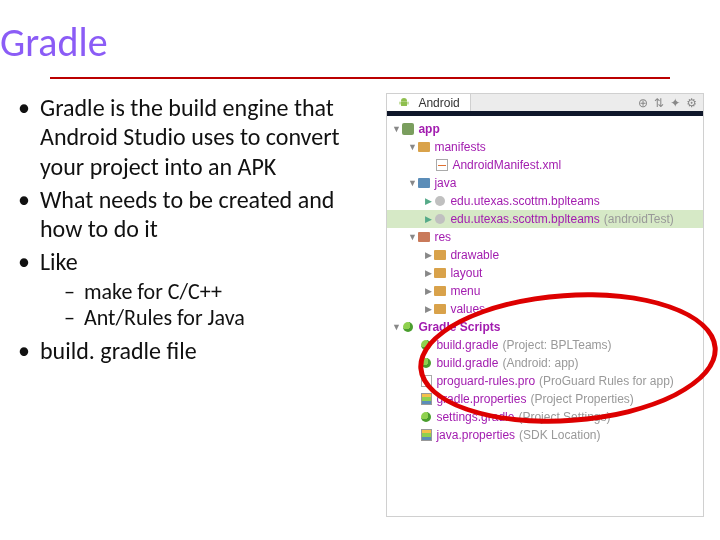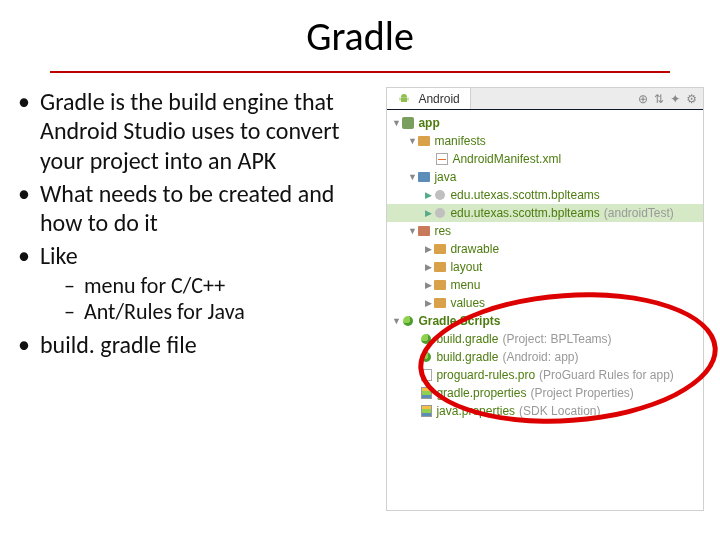--- a/index.html
+++ b/index.html
@@ -1,38 +1,38 @@
 <!DOCTYPE html>
 <html><head>
 <meta charset="utf-8">
 <style>
   * { box-sizing: border-box; margin: 0; padding: 0; }
   body { width: 720px; height: 540px; background: #fff; font-family: Calibri, Arial, sans-serif; position: relative; overflow: hidden; }
-  .title { font-size: 40px; color: #000000; text-align: center; padding-top: 12px; padding-bottom: 10px; }
+  .title { font-size: 40px; color: #8b5cf6; text-align: left; padding-top: 18px; padding-bottom: 10px; }
   .title-underline { border-bottom: 2px solid #b00; width: 620px; margin: 0 auto 14px auto; }
   .content { display: flex; gap: 24px; padding: 0 16px; }
   .bullets { width: 360px; font-size: 24px; color: #111; line-height: 1.22; }
   .bullets ul { list-style: none; }
   .bullets > ul > li { position: relative; padding-left: 24px; margin-bottom: 4px; }
   .bullets > ul > li::before { content: "•"; position: absolute; left: 2px; top: 0; font-size: 24px; }
   .sub { margin-top: 2px; }
   .sub li { padding-left: 44px; position: relative; font-size: 22px; }
   .sub li::before { content: "–"; position: absolute; left: 24px; }
   
   .ide { width: 330px; background: #f4f4f4; border: 1px solid #d0d0d0; font-family: 'Segoe UI', Arial, sans-serif; font-size: 12px; color: #333; position: relative; }
-  .ide-tabbar { display: flex; align-items: center; height: 22px; background: #ececec; border-bottom: 1px solid #0f172a; }
+  .ide-tabbar { display: flex; align-items: center; height: 22px; background: #ececec; border-bottom: 5px solid #0f172a; }
   .ide-tab { padding: 2px 10px; background: #fff; border-right: 1px solid #d0d0d0; display: flex; align-items: center; gap: 4px; height: 100%; }
   .ide-tabbar-right { margin-left: auto; display: flex; gap: 6px; padding-right: 6px; color: #888; font-size: 12px; }
   .tree { background: #fff; padding: 4px 0; min-height: 400px; }
   .node { display: flex; align-items: center; height: 18px; padding-right: 6px; white-space: nowrap; }
   .node.selected { background: #d6e9c6; }
   .arrow { width: 10px; text-align: center; color: #888; font-size: 9px; display: inline-block; }
   .ind { display: inline-block; }
   .icon { width: 14px; height: 14px; display: inline-flex; align-items: center; justify-content: center; margin-right: 3px; }
-  .node-label { color: #4d7c0f; }
+  .node-label { color: #a21caf; }
   .node-suffix { color: #999; margin-left: 4px; }
   .bold { font-weight: 600; }
   
   .ic-folder { background: #d9a24a; width: 12px; height: 10px; border-radius: 1px; }
   .ic-folder-blue { background: #5b8db8; width: 12px; height: 10px; border-radius: 1px; }
   .ic-folder-red { background: #c97a5a; width: 12px; height: 10px; border-radius: 1px; }
   .ic-pkg { width: 10px; height: 10px; border-radius: 50%; background: #c0c0c0; }
   .ic-xml { width: 12px; height: 12px; background: #fff; border: 1px solid #aaa; position: relative; }
   .ic-xml::after { content: ""; position: absolute; left: 1px; top: 5px; width: 8px; height: 1px; background: #e07030; }
   .ic-gradle { width: 10px; height: 10px; border-radius: 50%; background: radial-gradient(circle at 35% 35%, #8fd14f 40%, #4a9e2e 42%); }
@@ -50,21 +50,21 @@
 <div class="title-underline"></div>
 
 <div class="content">
   <div class="bullets">
     <ul>
       <li>Gradle is the build engine that Android Studio uses to convert your project into an APK</li>
       <li>What needs to be created and how to do it</li>
       <li>
         <span>Like</span>
         <ul class="sub">
-          <li>menu for C/C++</li>
+          <li>make for C/C++</li>
           <li>Ant/Rules for Java</li>
         </ul>
       </li>
       <li>build. gradle file</li>
     </ul>
   </div>
 
   <div class="ide">
     <div class="ide-tabbar">
       <div class="ide-tab">
@@ -216,20 +216,28 @@
         <span class="ind" style="width:32px"></span>
         <span class="icon">
             <span class="ic-prop"></span>
           </span>
         <span class="node-label">gradle.properties</span>
         <span class="node-suffix">(Project Properties)</span>
       </div>
       <div class="node">
         <span class="ind" style="width:32px"></span>
         <span class="icon">
+            <span class="ic-gradle"></span>
+          </span>
+        <span class="node-label">settings.gradle</span>
+        <span class="node-suffix">(Project Settings)</span>
+      </div>
+      <div class="node">
+        <span class="ind" style="width:32px"></span>
+        <span class="icon">
             <span class="ic-prop"></span>
           </span>
         <span class="node-label">java.properties</span>
         <span class="node-suffix">(SDK Location)</span>
       </div>
     </div>
   </div>
 </div>
 
 <div class="ellipse"></div>

